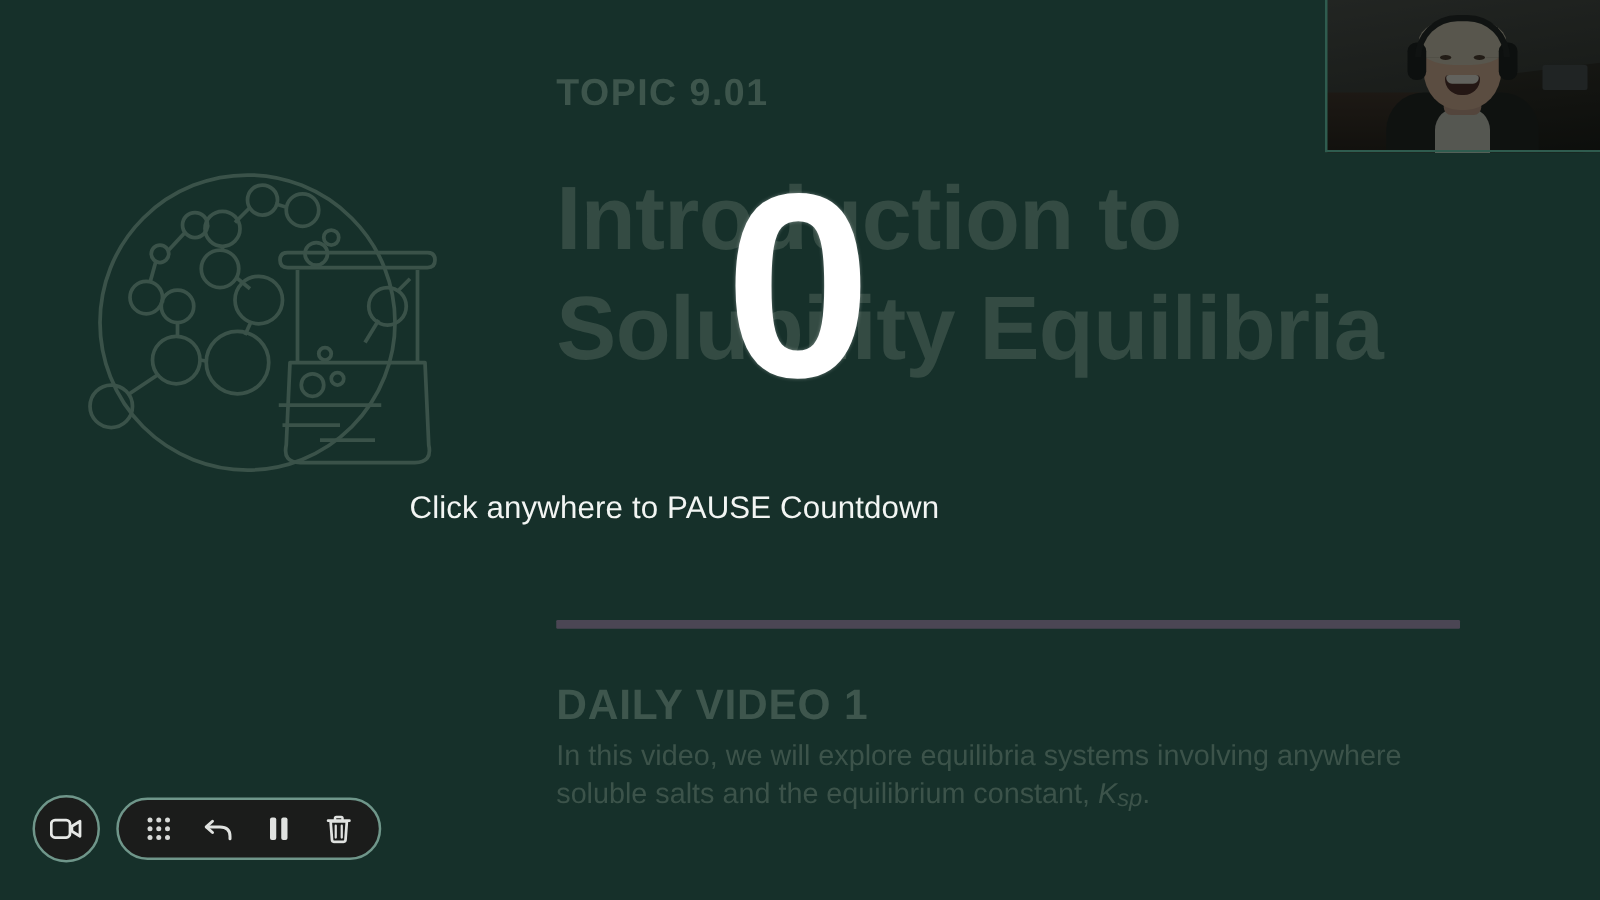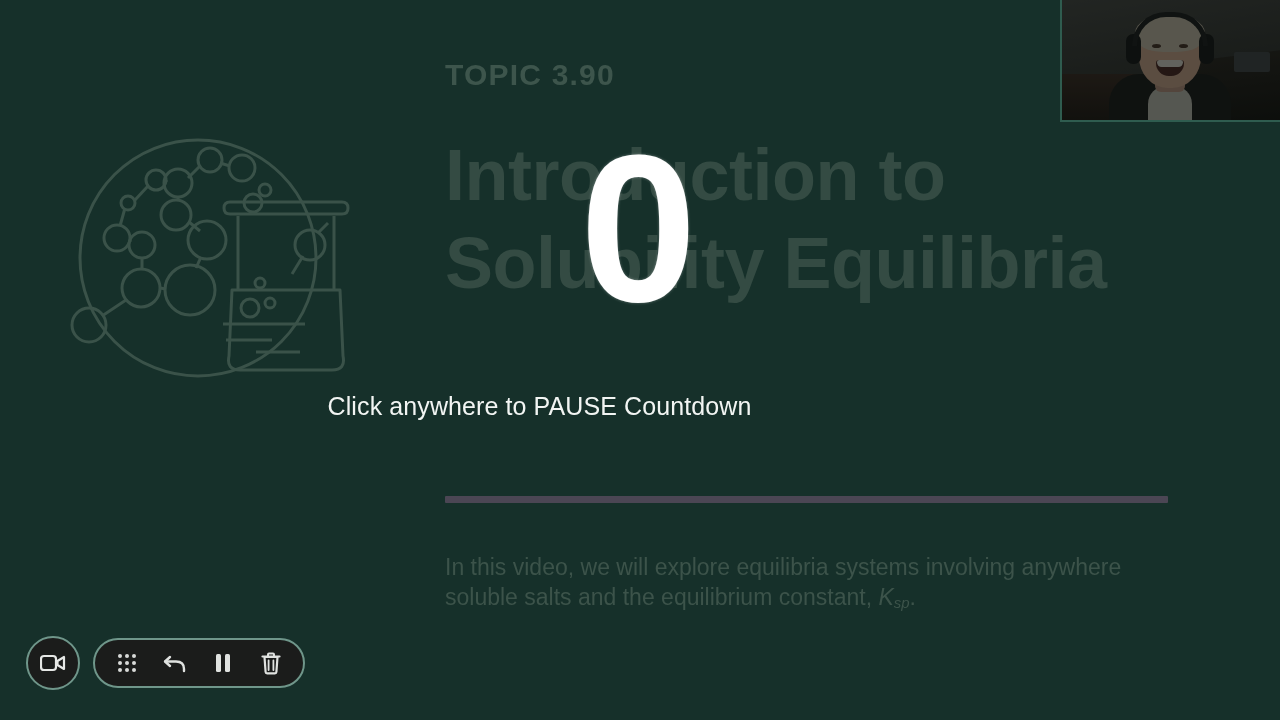--- a/index.html
+++ b/index.html
@@ -104,21 +104,21 @@
     line-height:1.1;
   }
   #desc-body {
     margin-top:7px;
     font-size:23px;
     color:#3c534a;
     line-height:1.29;
     max-width:700px;
   }
   #desc-body .sym { font-style:italic; }
-  #desc-body .sub { font-size:15px; font-style:italic; vertical-align:-3px; }
+  #desc-body .sub { font-size:19px; font-style:italic; vertical-align:-3px; }
 
   
   #webcam {
     position:absolute;
     right:0; top:0;
     width:220px; height:122px;
     overflow:hidden;
     background:#0d0d0c;
   }
   #webcam .cam-scene { position:absolute; inset:0; }
@@ -304,27 +304,28 @@
         <circle cx="205" cy="72" r="6" stroke-width="3"></circle>
         <circle cx="193" cy="85" r="9" stroke-width="3"></circle>
 
         <line x1="163" y1="206" x2="245" y2="206" stroke-width="3"></line>
         <line x1="166" y1="222" x2="212" y2="222" stroke-width="3"></line>
         <line x1="196" y1="234" x2="240" y2="234" stroke-width="3"></line>
       </svg>
     </div>
 
     <div id="content">
-      <div id="topic-label">TOPIC 3.90</div>
+      <div id="topic-label">TOPIC 9.01</div>
       <div id="slide-title">Introduction to Solubility Equilibria</div>
     </div>
 
     <div id="divider"></div>
 
     <div id="desc-block">
+      <div id="desc-heading">DAILY VIDEO 1</div>
       <div id="desc-body">
         <span>In this video, we will explore equilibria systems involving anywhere soluble salts and the equilibrium constant,</span>
         <span class="sym">K</span><span class="sub">sp</span><span>.</span>
       </div>
     </div>
   </div>
 
   <div id="countdown-layer">
     <div id="countdown-digit">0</div>
   </div>

